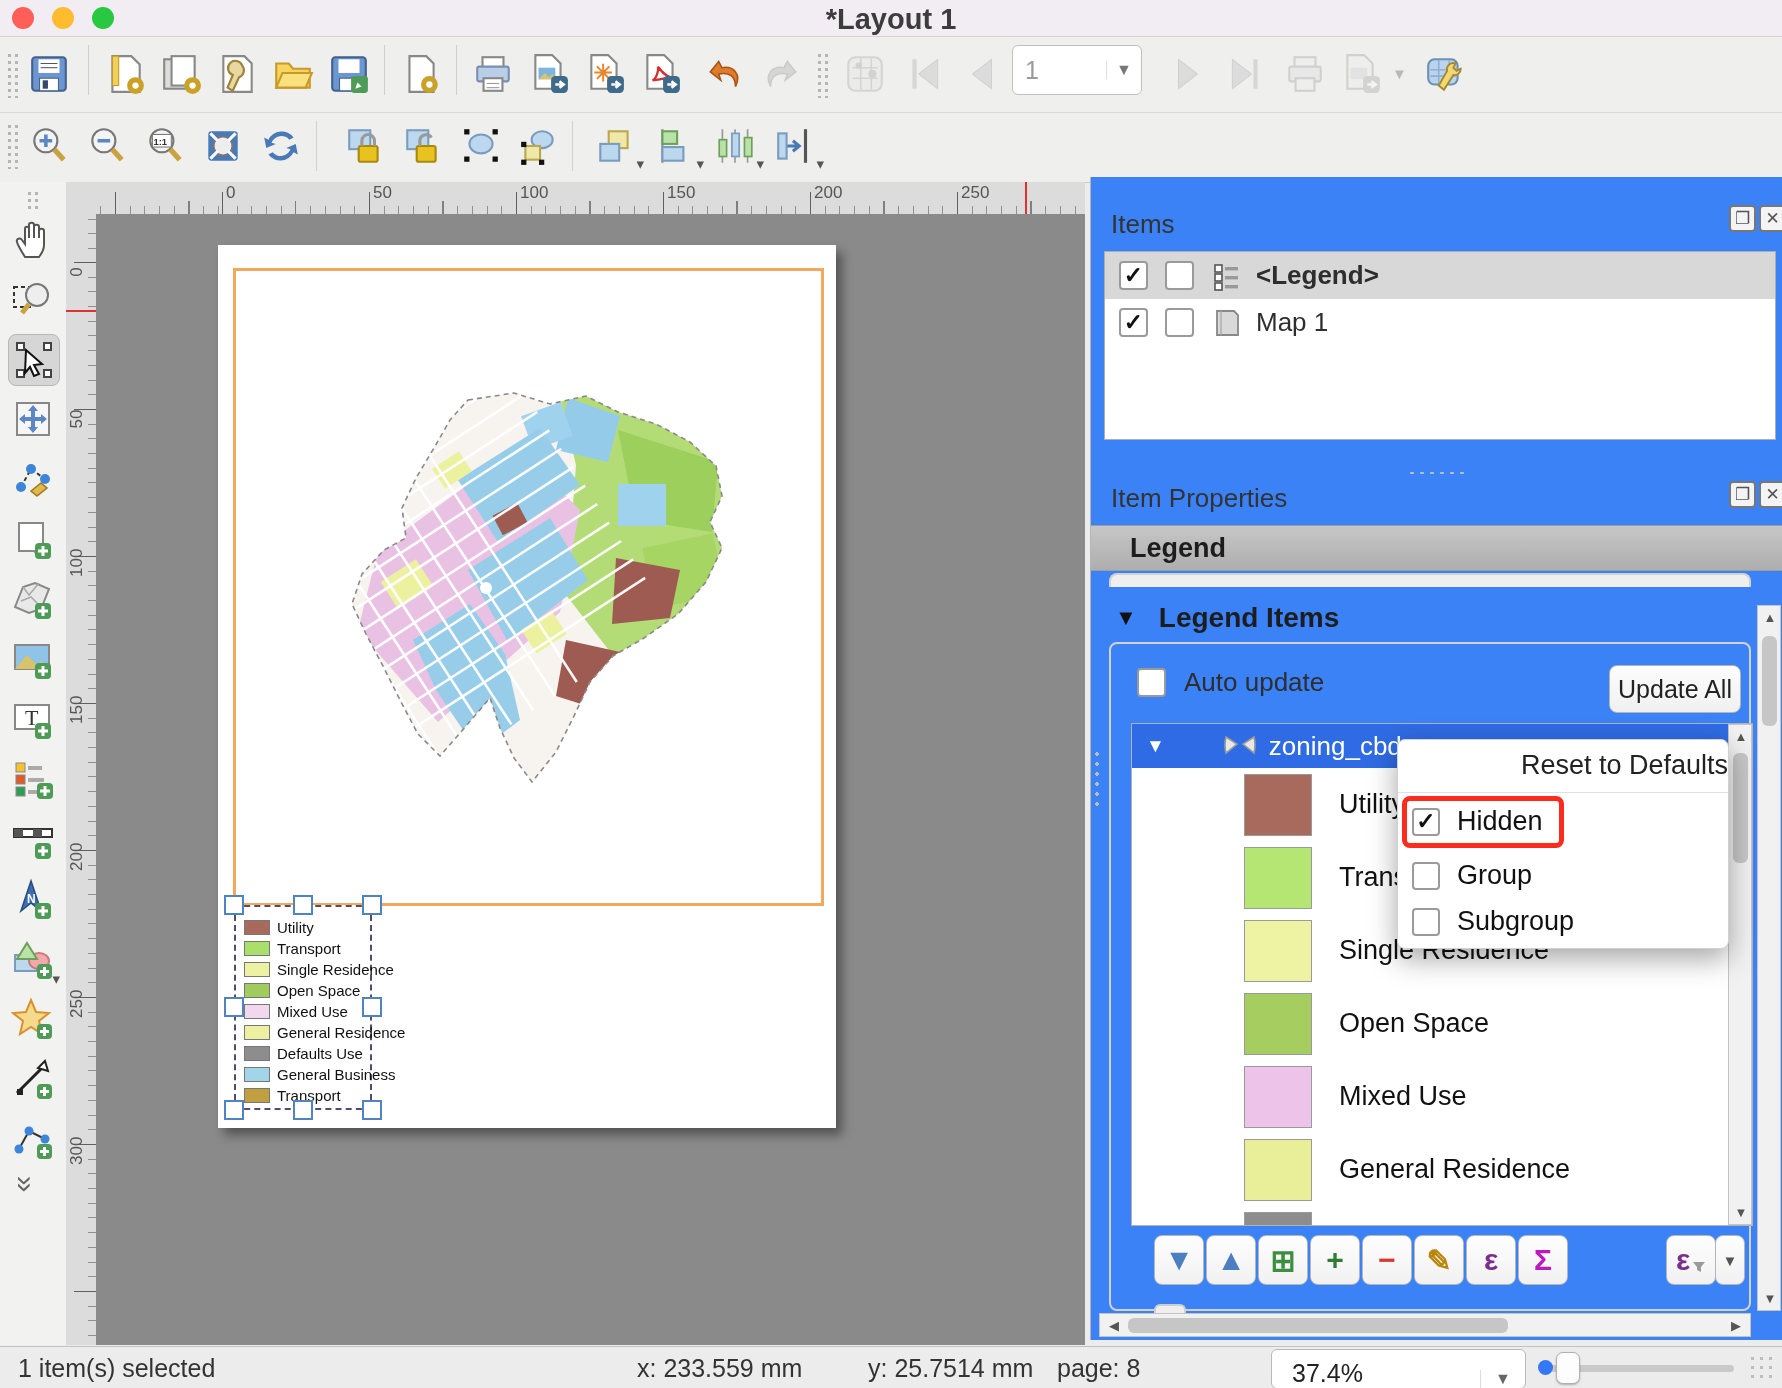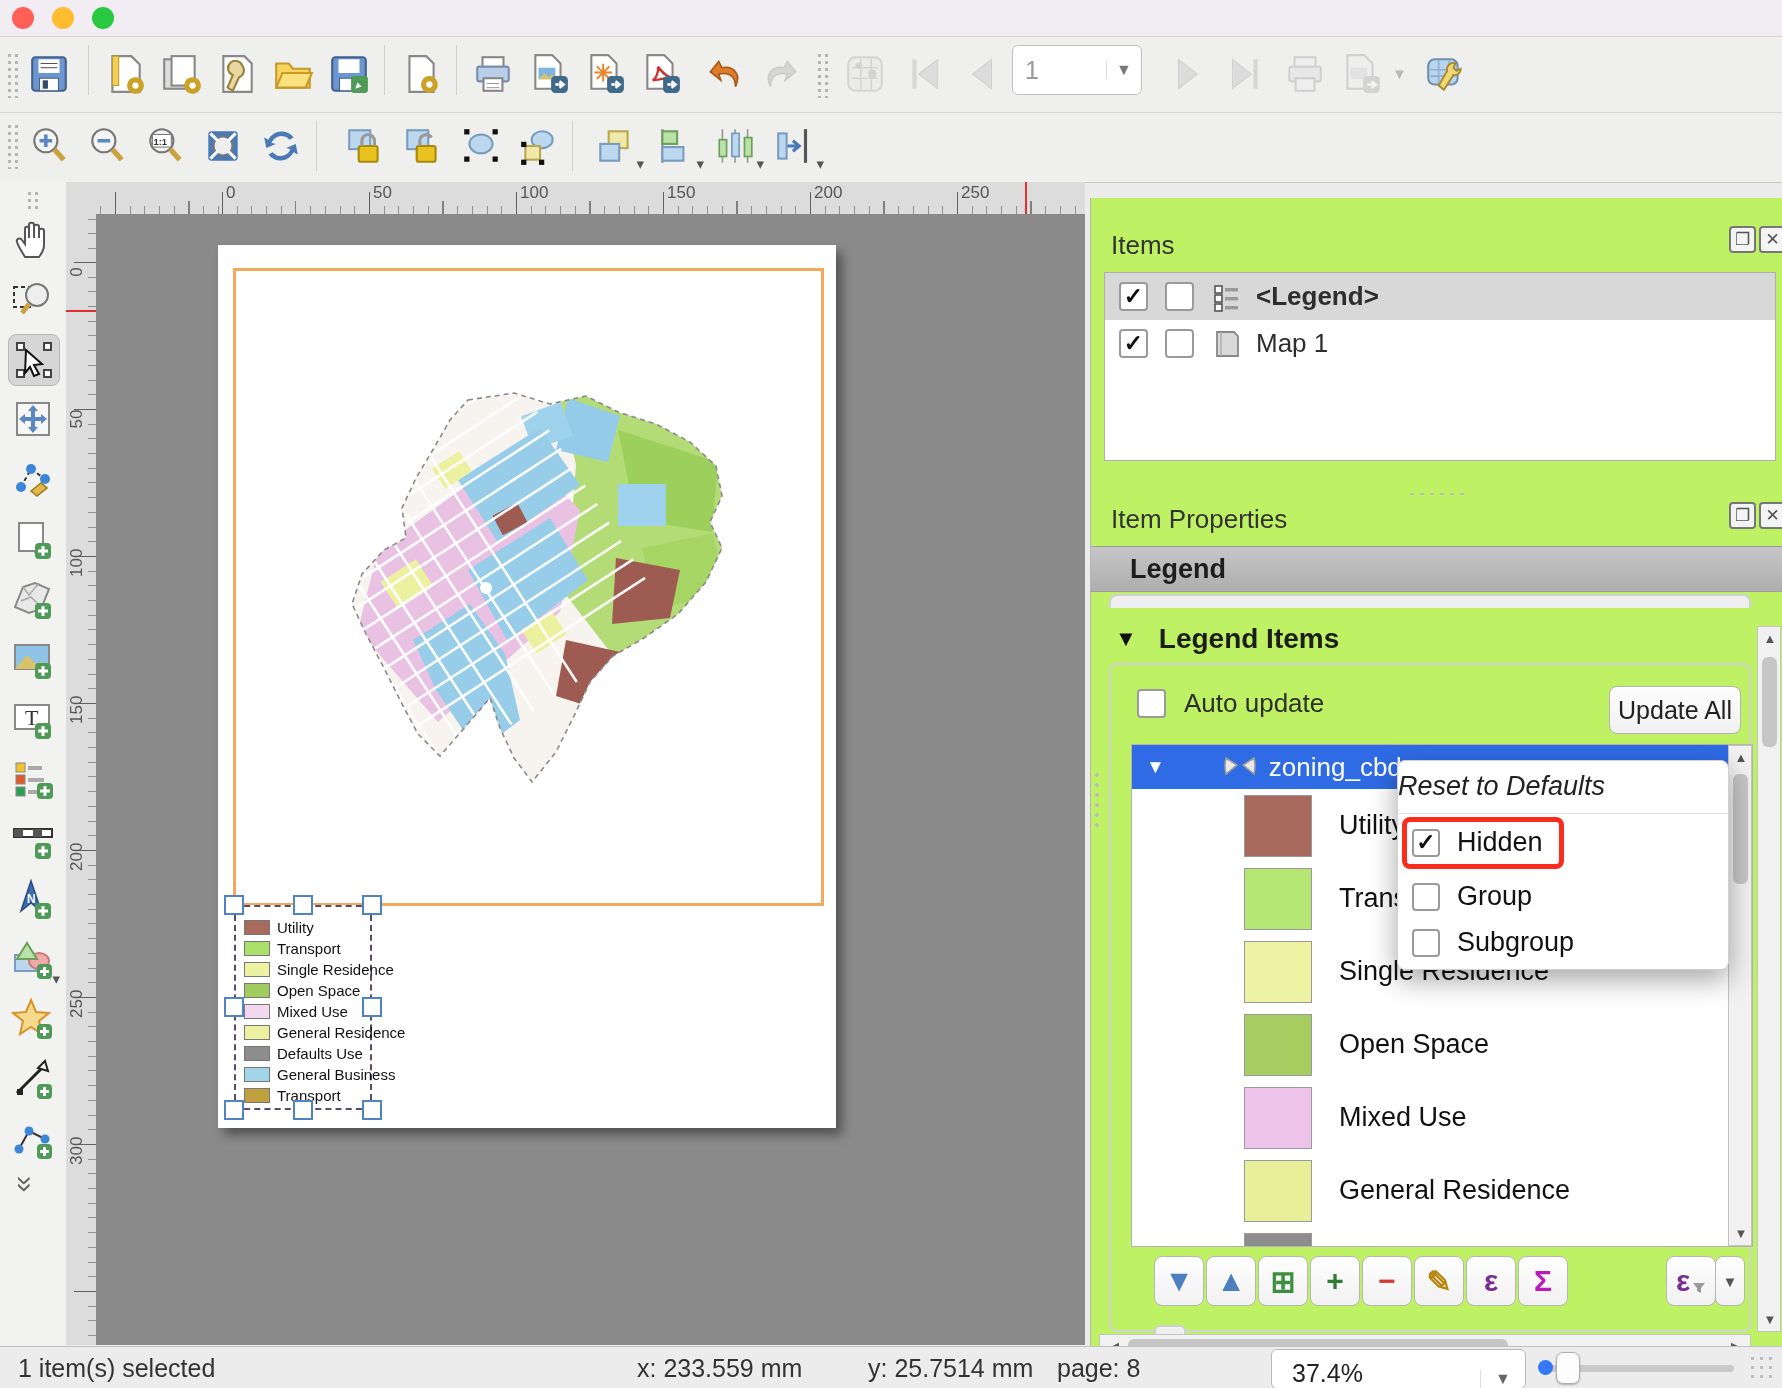--- a/index.html
+++ b/index.html
@@ -46,21 +46,21 @@
   #canvas{left:96px;top:214px;width:989px;height:1131px;background:#8a8a8a;overflow:hidden;}
   #page{left:122px;top:31px;width:618px;height:883px;background:#fff;box-shadow:6px 7px 10px rgba(0,0,0,.4);}
   #mapframe{left:15px;top:23px;width:585px;height:632px;border:3px solid #f2a95b;}
   #mapsvg{left:100px;top:145px;width:430px;height:405px;}
   #pagelegend{left:16px;top:660px;width:138px;height:205px;background:#fff;border:2px dashed #5a4a6a;box-sizing:border-box;padding-top:10px;}
   .pl-row{display:flex;align-items:center;height:21px;padding-left:8px;}
   .pl-sw{width:24px;height:13px;border:1px solid #777;margin-right:7px;flex:none;}
   .pl-label{font-size:15px;color:#111;white-space:nowrap;}
   .handle{position:absolute;width:20px;height:20px;background:#fff;border:2px solid #4f84c4;box-sizing:border-box;}
   
-  #rpanel{left:1090px;top:198px;width:692px;height:1163px;background:#bef264;border-left:1px solid #b5b5b5;}
+  #rpanel{left:1090px;top:177px;width:692px;height:1163px;background:#3b82f6;border-left:1px solid #b5b5b5;}
   .panel-title{font-size:26px;color:#333;}
   .winbtn{position:absolute;width:27px;height:27px;border:2px solid #777;border-radius:4px;color:#555;display:flex;align-items:center;justify-content:center;font-size:17px;background:#f4f4f4;box-sizing:border-box;}
   #items-table{left:13px;top:74px;width:672px;height:189px;background:#fff;border:1px solid #aeaeae;box-sizing:border-box;}
   #items-header{height:40px;border-bottom:1px solid #c8c8c8;display:flex;align-items:center;}
   .itm-row{height:47px;display:flex;align-items:center;}
   .itm-row.sel{background:#d8d8d8;}
   .cb{width:29px;height:29px;background:#fff;border:2px solid #9a9a9a;border-radius:4px;display:flex;align-items:center;justify-content:center;font-size:23px;font-weight:bold;color:#111;box-sizing:border-box;flex:none;}
   .dots-h{position:absolute;width:60px;height:8px;background:radial-gradient(#bdbdbd 1.6px,transparent 1.8px);background-size:10px 8px;}
   #legend-bar{left:0px;top:348px;width:692px;height:44px;background:linear-gradient(#c6c6c6,#aeaeae);border-top:1px solid #9d9d9d;border-bottom:1px solid #9d9d9d;display:flex;align-items:center;}
   #legend-bar span{font-size:27px;font-weight:bold;color:#1d1d1d;margin-left:39px;}
@@ -76,21 +76,21 @@
   #row-layer .lname{font-size:26px;margin-left:12px;}
   .le-row{display:flex;align-items:center;height:73px;}
   .le-sw{width:68px;height:62px;border:1px solid #9a9a9a;margin-left:112px;flex:none;box-sizing:border-box;}
   .le-label{font-size:27px;color:#111;margin-left:27px;white-space:nowrap;}
   .sb{position:absolute;background:#f1f1f1;border:1px solid #c4c4c4;box-sizing:border-box;}
   .sb-arrow{position:absolute;font-size:13px;color:#555;width:24px;text-align:center;}
   .sb-thumb{position:absolute;background:#c6c6c6;border-radius:6px;}
   #propbtns .pbtn{position:absolute;top:1058px;width:48px;height:48px;border:1px solid #b6b6b6;border-radius:8px;background:linear-gradient(#fefefe,#f1f1f1);display:flex;align-items:center;justify-content:center;font-size:30px;font-weight:bold;}
   
   #ctxmenu{left:306px;top:562px;width:330px;height:208px;background:#ffffff;border:1px solid #d0d0d0;border-radius:8px;box-shadow:0 10px 28px rgba(0,0,0,.35);}
-  #ctx-title{top:10px;left:0;width:100%;text-align:left;font-size:27px;color:#222;font-style:italic;}
+  #ctx-title{top:10px;left:0;width:100%;text-align:right;font-size:27px;color:#222;}
   #ctx-sep{top:52px;left:0;width:100%;height:1px;background:#e0e0e0;}
   .ctx-row{position:absolute;left:14px;display:flex;align-items:center;}
   .ctx-row .cb{width:28px;height:28px;}
   .ctx-row .lbl{font-size:27px;color:#111;margin-left:17px;}
   #hidden-box{left:4px;top:56px;width:162px;height:52px;border:5px solid #fb2c1d;border-radius:8px;box-sizing:border-box;}
   
   #statusbar{left:0;top:1346px;width:1782px;height:42px;background:#ececec;border-top:1px solid #c2c2c2;font-size:25px;color:#333;}
   #zoom-combo{left:1271px;top:2px;width:253px;height:38px;background:#fff;border:1px solid #b9b9b9;border-radius:6px;display:flex;align-items:flex-end;}
   #zoom-combo .val{flex:1;padding-left:20px;font-size:25px;color:#222;}
   #zoom-combo .caret{width:44px;text-align:center;color:#666;font-size:16px;border-left:1px solid #ddd;}
@@ -101,20 +101,21 @@
 </style>
 </head>
 <body>
 
 <div id="stage">
 
   <div class="abs" id="titlebar">
     <div class="abs tl" style="left:12px;background:#ff5f57;"></div>
     <div class="abs tl" style="left:52px;background:#febc2e;"></div>
     <div class="abs tl" style="left:92px;background:#28c840;"></div>
+    <div class="abs" id="title-text">*Layout 1</div>
   </div>
 
   <div class="abs toolbar" id="tb1">
     <div class="grip" style="left:6px;top:15px;"></div>
     <div class="tbtn" style="left:24px;top:12px;">
         <svg viewBox="0 0 40 40">
           <rect x="4" y="4" width="32" height="32" rx="3" fill="#6b96cf" stroke="#44608c" stroke-width="2"></rect>
           <rect x="10" y="6" width="20" height="13" fill="#fff"></rect>
           <line x1="12" y1="10" x2="28" y2="10" stroke="#555"></line>
           <line x1="12" y1="14" x2="28" y2="14" stroke="#555"></line>

